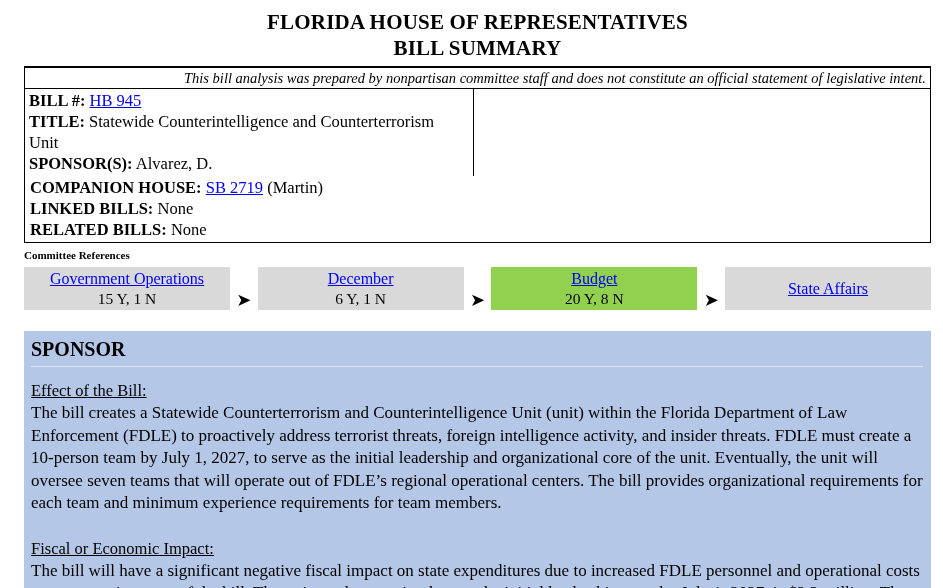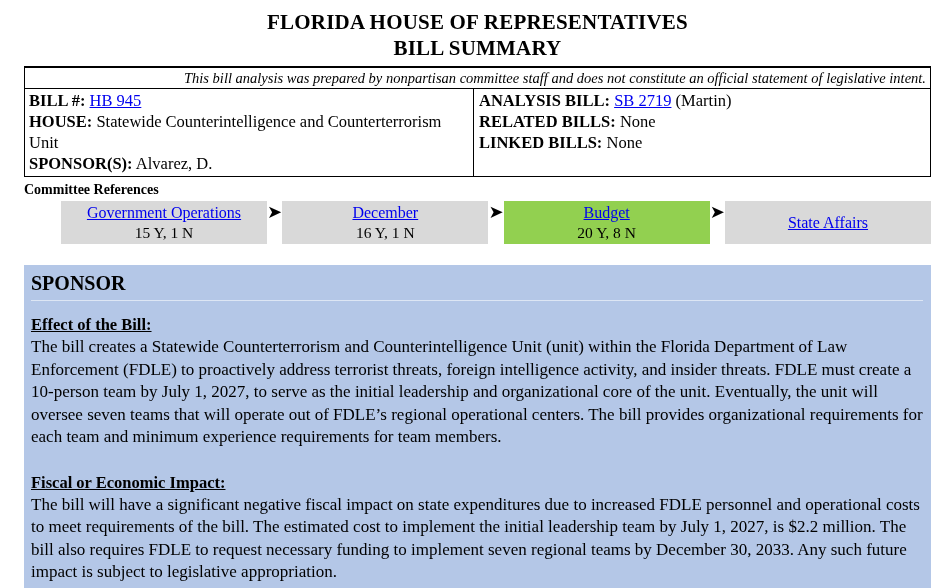--- a/index.html
+++ b/index.html
@@ -18,30 +18,30 @@
   .doc-header { text-align: center; padding-top: 9px; }
   .doc-title { font-size: 21px; font-weight: bold; line-height: 26px; letter-spacing: 0.2px; }
 
   
   .info-table { margin-top: 5px; border: 1px solid #000; border-top: 2px solid #000; }
   .disclaimer-row {
     border-bottom: 1px solid #000;
     text-align: right; font-style: italic;
     font-size: 14.5px; line-height: 18px; padding: 1px 4px;
   }
-  .bill-row { display: flex; align-items: stretch; }
+  .bill-row { display: flex; align-items: stretch; flex-direction: column; }
   .cell-left  { width: 449px; border-right: 1px solid #000; padding: 1px 6px 2px 4px; }
   .cell-right { flex: 1; padding: 1px 6px 2px 5px; }
   .info-line { font-size: 16.5px; line-height: 21px; }
   .b { font-weight: bold; }
   a.link { color: var(--link, #0000EE); text-decoration: underline; cursor: pointer; }
 
   
-  .committee-heading { font-weight: bold; font-size: 14px; line-height: 19px; margin-top: 3px; }
-  .committee-row { display: flex; align-items: flex-start; margin-top: 2px; margin-left: 37px; }
+  .committee-heading { font-weight: bold; font-size: 11px; line-height: 19px; margin-top: 3px; }
+  .committee-row { display: flex; align-items: flex-end; margin-top: 2px; }
   .committee-box {
     width: 206px; height: 43px;
     background: var(--gray, #D9D9D9);
     display: flex; flex-direction: column; justify-content: center; align-items: center;
     text-align: center;
   }
   .committee-box.highlighted { background: var(--green, #92D050); }
   .committee-name { font-size: 16px; line-height: 20px; }
   .committee-vote { font-size: 15.5px; line-height: 20px; }
   .arrow-cell {
@@ -57,21 +57,21 @@
     padding: 3px 8px 14px 7px;
     min-height: 318px;
   }
   .summary-heading {
     font-size: 20px; font-weight: bold; line-height: 26px;
     padding: 2px 0 4px;
     border-bottom: 1px solid rgba(255,255,255,0.55);
     margin-bottom: 13px;
   }
   .section-heading {
-    font-size: 16.5px; font-weight: bold; text-decoration: underline;
+    font-size: 16.5px; font-weight: normal; text-decoration: underline;
     line-height: 22px;
   }
   .section-body { font-size: 17px; line-height: 22.5px; }
   .section + .section { margin-top: 23px; }
 </style>
 </head>
 <body>
 
 <div class="page">
   <div class="content">
@@ -80,48 +80,48 @@
       <div class="doc-title">FLORIDA HOUSE OF REPRESENTATIVES</div>
       <div class="doc-title">BILL SUMMARY</div>
     </div>
 
     <div class="info-table">
       <div class="disclaimer-row">This bill analysis was prepared by nonpartisan committee staff and does not constitute an official statement of legislative intent.</div>
       <div class="bill-row">
         <div class="cell-left">
           <div class="info-line"><span class="b">BILL #:</span>
             <a class="link">HB 945</a></div>
-          <div class="info-line"><span class="b">HOUSE:</span>
+          <div class="info-line"><span class="b">TITLE:</span>
             <span>Statewide Counterintelligence and Counterterrorism Unit</span></div>
           <div class="info-line"><span class="b">SPONSOR(S):</span>
             <span>Alvarez, D.</span></div>
         </div>
         <div class="cell-right">
-          <div class="info-line"><span class="b">ANALYSIS BILL:</span>
+          <div class="info-line"><span class="b">COMPANION HOUSE:</span>
             <a class="link">SB 2719</a>
             <span>(Martin)</span></div>
+          <div class="info-line"><span class="b">LINKED BILLS:</span>
+            <span>None</span></div>
           <div class="info-line"><span class="b">RELATED BILLS:</span>
-            <span>None</span></div>
-          <div class="info-line"><span class="b">LINKED BILLS:</span>
             <span>None</span></div>
         </div>
       </div>
     </div>
 
     <div class="committee-heading">Committee References</div>
 
     <div class="committee-row">
       <div class="committee-box">
         <a class="link committee-name">Government Operations</a>
         <div class="committee-vote">15 Y, 1 N</div>
       </div>
       <div class="arrow-cell">➤</div>
       <div class="committee-box">
         <a class="link committee-name">December</a>
-        <div class="committee-vote">16 Y, 1 N</div>
+        <div class="committee-vote">6 Y, 1 N</div>
       </div>
       <div class="arrow-cell">➤</div>
       <div class="committee-box highlighted">
         <a class="link committee-name">Budget</a>
         <div class="committee-vote">20 Y, 8 N</div>
       </div>
       <div class="arrow-cell">➤</div>
       <div class="committee-box">
         <a class="link committee-name">State Affairs</a>
         <div class="committee-vote"></div>

